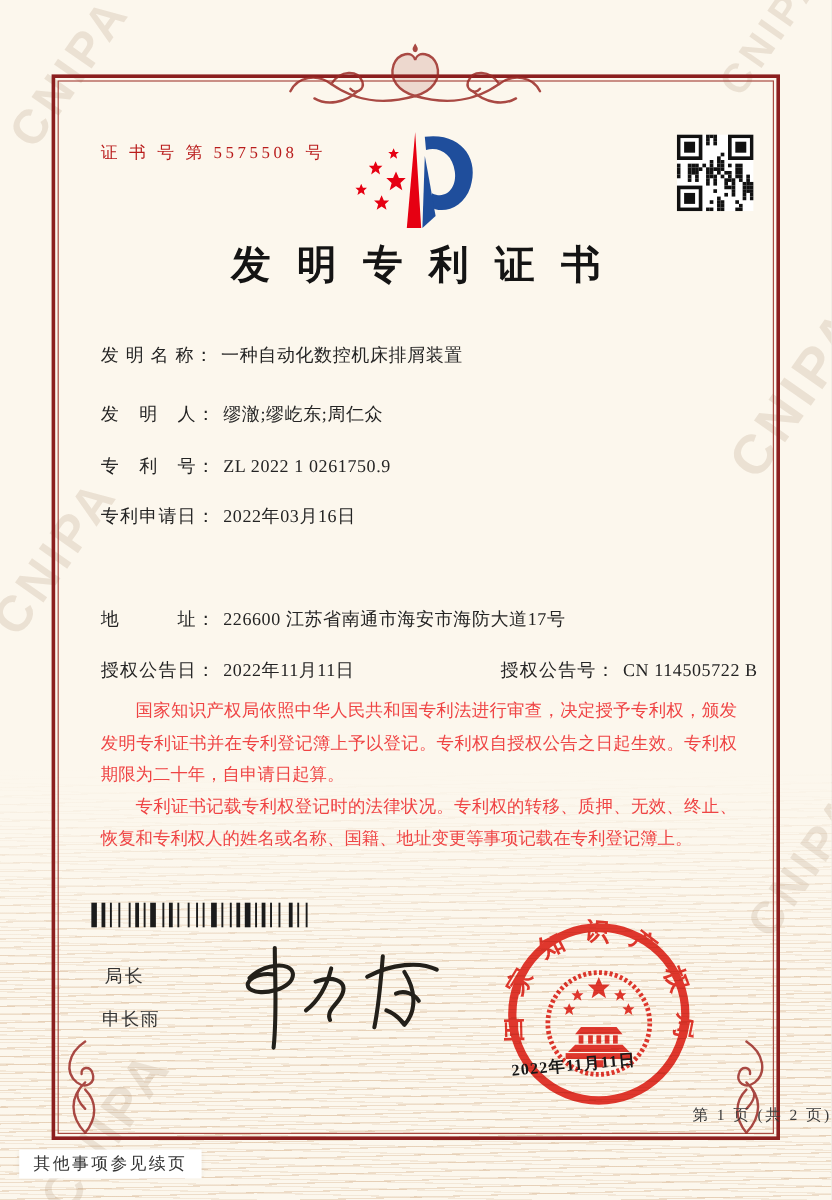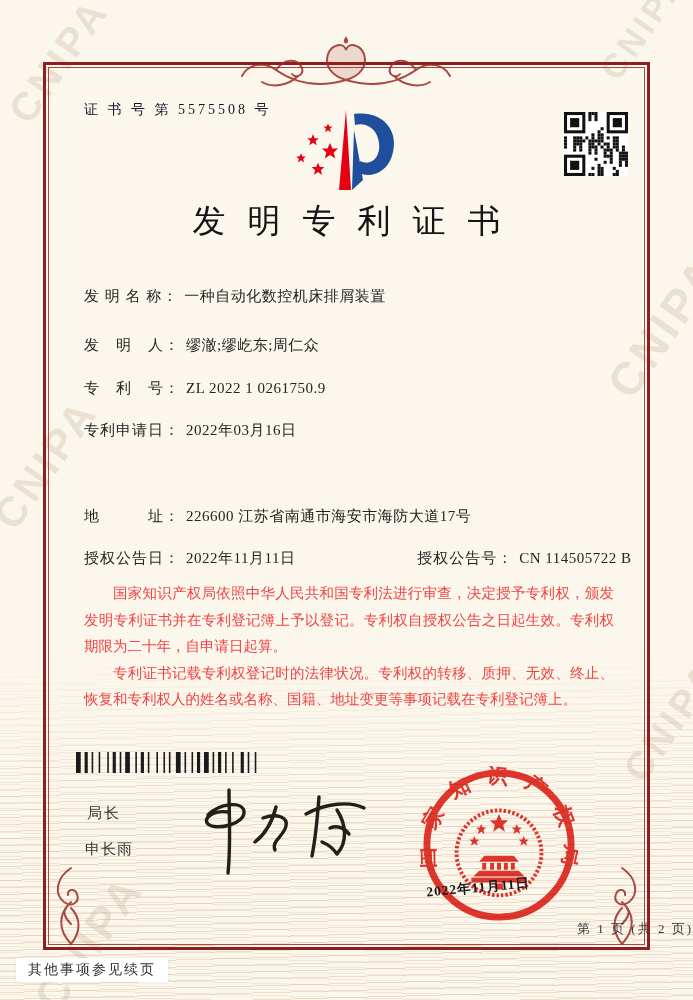--- a/index.html
+++ b/index.html
@@ -17,22 +17,22 @@
   .waves::before{content:'';position:absolute;inset:0;
     background:linear-gradient(180deg,#fcf7ed 0%,rgba(252,247,237,0) 50%);}
   .wm{position:absolute;font-family:"Liberation Sans","DejaVu Sans",sans-serif;
     font-weight:bold;color:rgba(168,142,108,.20);transform:rotate(-55deg);
     letter-spacing:4px;pointer-events:none;}
   
   .frame{position:absolute;left:43px;top:62px;width:601px;height:882px;
     border:3px solid #8c1f1f;}
   .frame-inner{position:absolute;inset:2px;border:1px solid #a94a41;}
   .abs{position:absolute;}
-  .certno{left:84px;top:101px;font-size:14px;letter-spacing:3px;color:#0f172a;}
-  .title{left:0;right:0;top:199px;text-align:center;font-size:33px;font-weight:normal;
+  .certno{left:84px;top:119px;font-size:14px;letter-spacing:3px;color:#b91c1c;}
+  .title{left:0;right:0;top:199px;text-align:center;font-size:33px;font-weight:bold;
     color:#141414;letter-spacing:22px;padding-left:22px;}
   .row{left:84px;font-size:15px;color:#242424;white-space:nowrap;}
   .row .lbl{letter-spacing:1px;}
   .row .val{margin-left:6px;letter-spacing:.5px;}
   .pair2{margin-left:118px;}
   .paras{left:84px;top:580px;width:530px;font-size:14.5px;line-height:1.83;
     color:#ef4444;text-align:justify;}
   .paras p{margin:0;text-indent:2em;}
   .sig-title{left:87px;top:804px;font-size:15px;color:#333;letter-spacing:2px;}
   .sig-name{left:85px;top:840px;font-size:15px;color:#333;letter-spacing:1px;}

